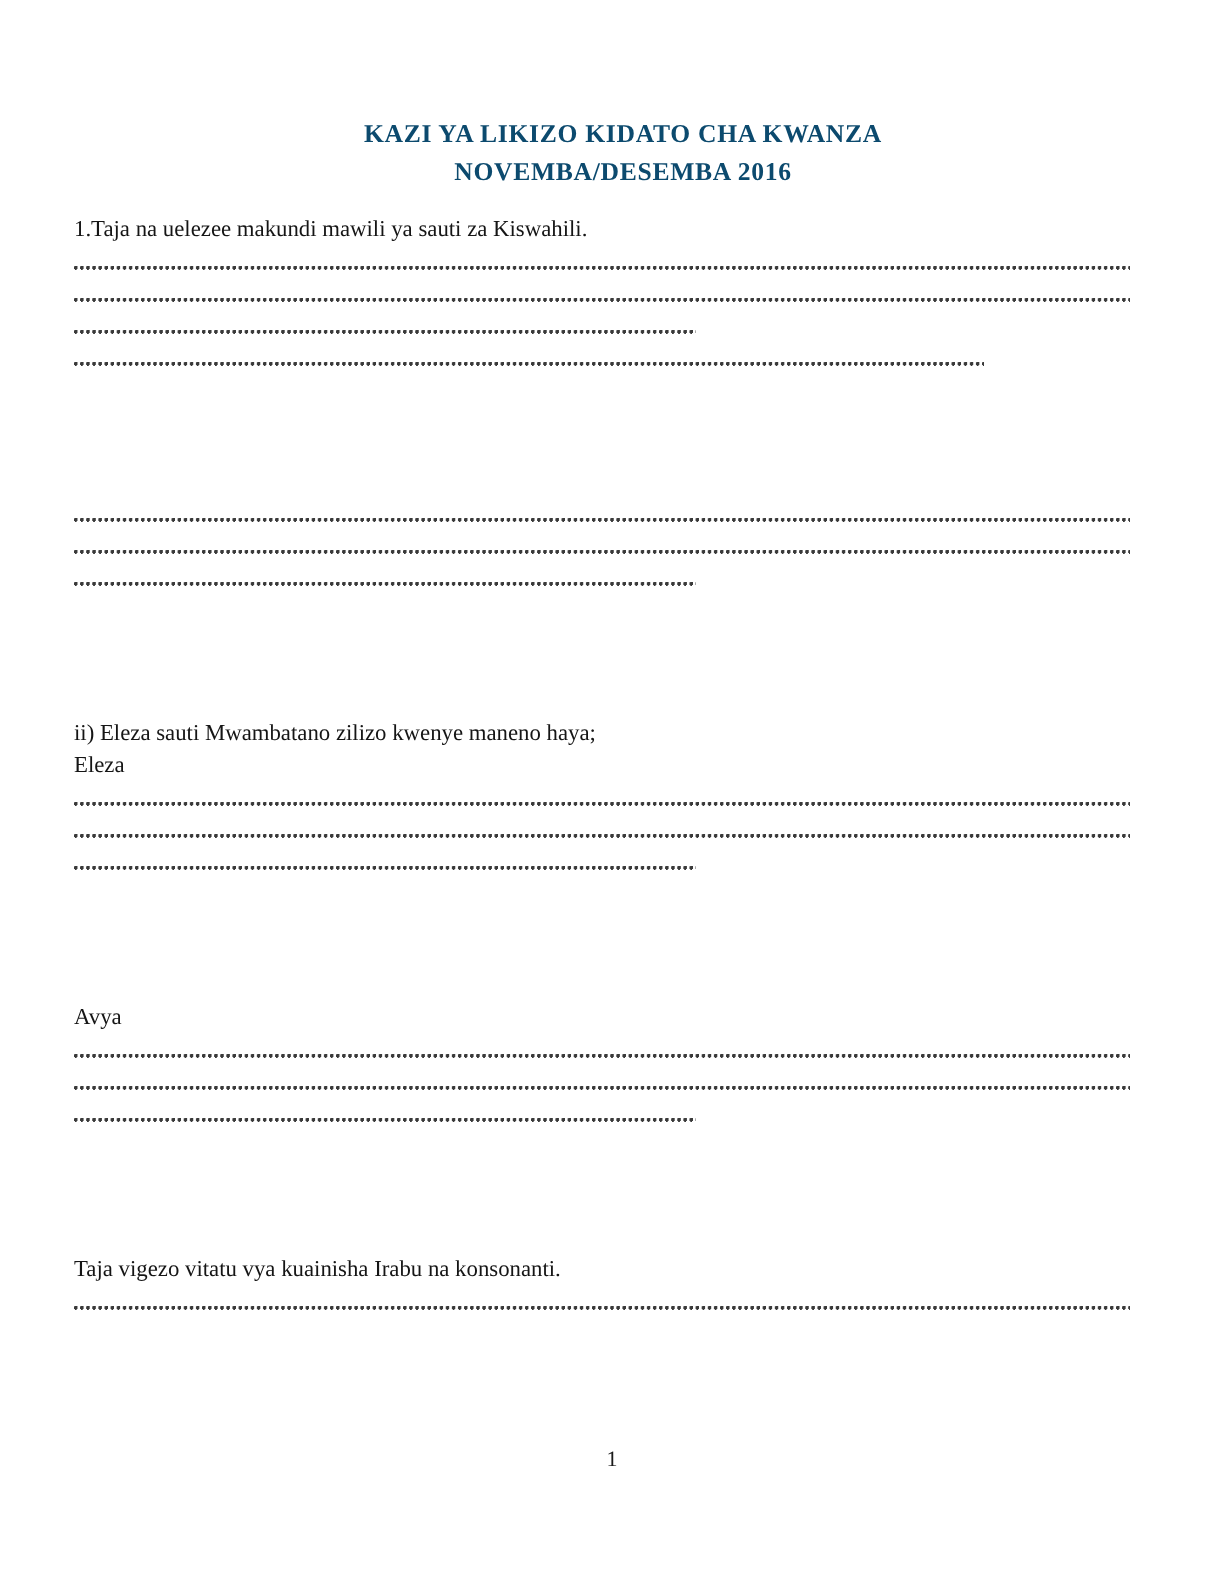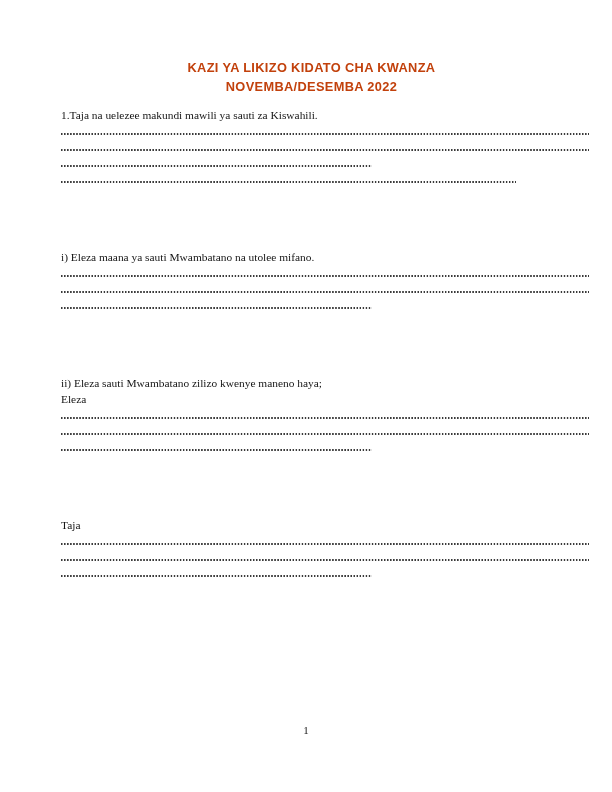--- a/index.html
+++ b/index.html
@@ -26,37 +26,36 @@
 
   
   .title-block {
     position: absolute;
     top: 58px;
     left: 0;
     width: 612px;
     text-align: center;
   }
   .title-line {
-    font-family: Liberation Sans, sans-serif;
+    font-family: Liberation Serif, serif;
     font-weight: bold;
     font-size: 12.8px;
     letter-spacing: 0.35px;
-    color: #c2410c;
+    color: #0c4a6e;
     line-height: 19px;
     white-space: nowrap;
     padding-left: 11px;
   }
 
   
   .body-content {
     position: absolute;
     top: 107px;
     left: 37px;
     width: 538px;
-    margin-left: 24px;
   }
 
   .qtext {
     font-family: "Liberation Serif", "DejaVu Serif", serif;
     font-size: 11.4px;
     line-height: 16px;
     color: #151515;
     white-space: nowrap;
   }
 
@@ -101,63 +100,66 @@
     line-height: 16px;
   }
 </style>
 </head>
 <body>
 
 <div class="page">
 
   <div class="title-block">
     <div class="title-line">KAZI YA LIKIZO KIDATO CHA KWANZA</div>
-    <div class="title-line">NOVEMBA/DESEMBA 2022</div>
+    <div class="title-line">NOVEMBA/DESEMBA 2016</div>
   </div>
 
   <div class="body-content">
 
     <div class="block">
       <div class="qtext">1.Taja na uelezee makundi mawili ya sauti za Kiswahili.</div>
       <div class="dots full"></div>
       <div class="dots full"></div>
       <div class="dots short"></div>
       <div class="dots medium"></div>
     </div>
 
     <div class="gap-lg"></div>
 
     <div class="block">
-      <div class="qtext">i) Eleza maana ya sauti Mwambatano na utolee mifano.</div>
       <div class="dots full"></div>
       <div class="dots full"></div>
       <div class="dots short"></div>
     </div>
 
     <div class="gap-lg"></div>
 
     <div class="block">
       <div class="qtext">ii) Eleza sauti Mwambatano zilizo kwenye maneno haya;</div>
       <div class="qtext">Eleza</div>
       <div class="dots full"></div>
       <div class="dots full"></div>
       <div class="dots short"></div>
     </div>
 
     <div class="gap-lg"></div>
 
     <div class="block">
-      <div class="qtext">Taja</div>
+      <div class="qtext">Avya</div>
       <div class="dots full"></div>
       <div class="dots full"></div>
       <div class="dots short"></div>
     </div>
 
     <div class="gap-lg"></div>
 
+    <div class="block">
+      <div class="qtext">Taja vigezo vitatu vya kuainisha Irabu na konsonanti.</div>
+      <div class="dots full"></div>
+    </div>
 
   </div>
 
   <div class="footer">
     <span class="page-number">1</span>
   </div>
 
 </div>
 
 </body></html>

